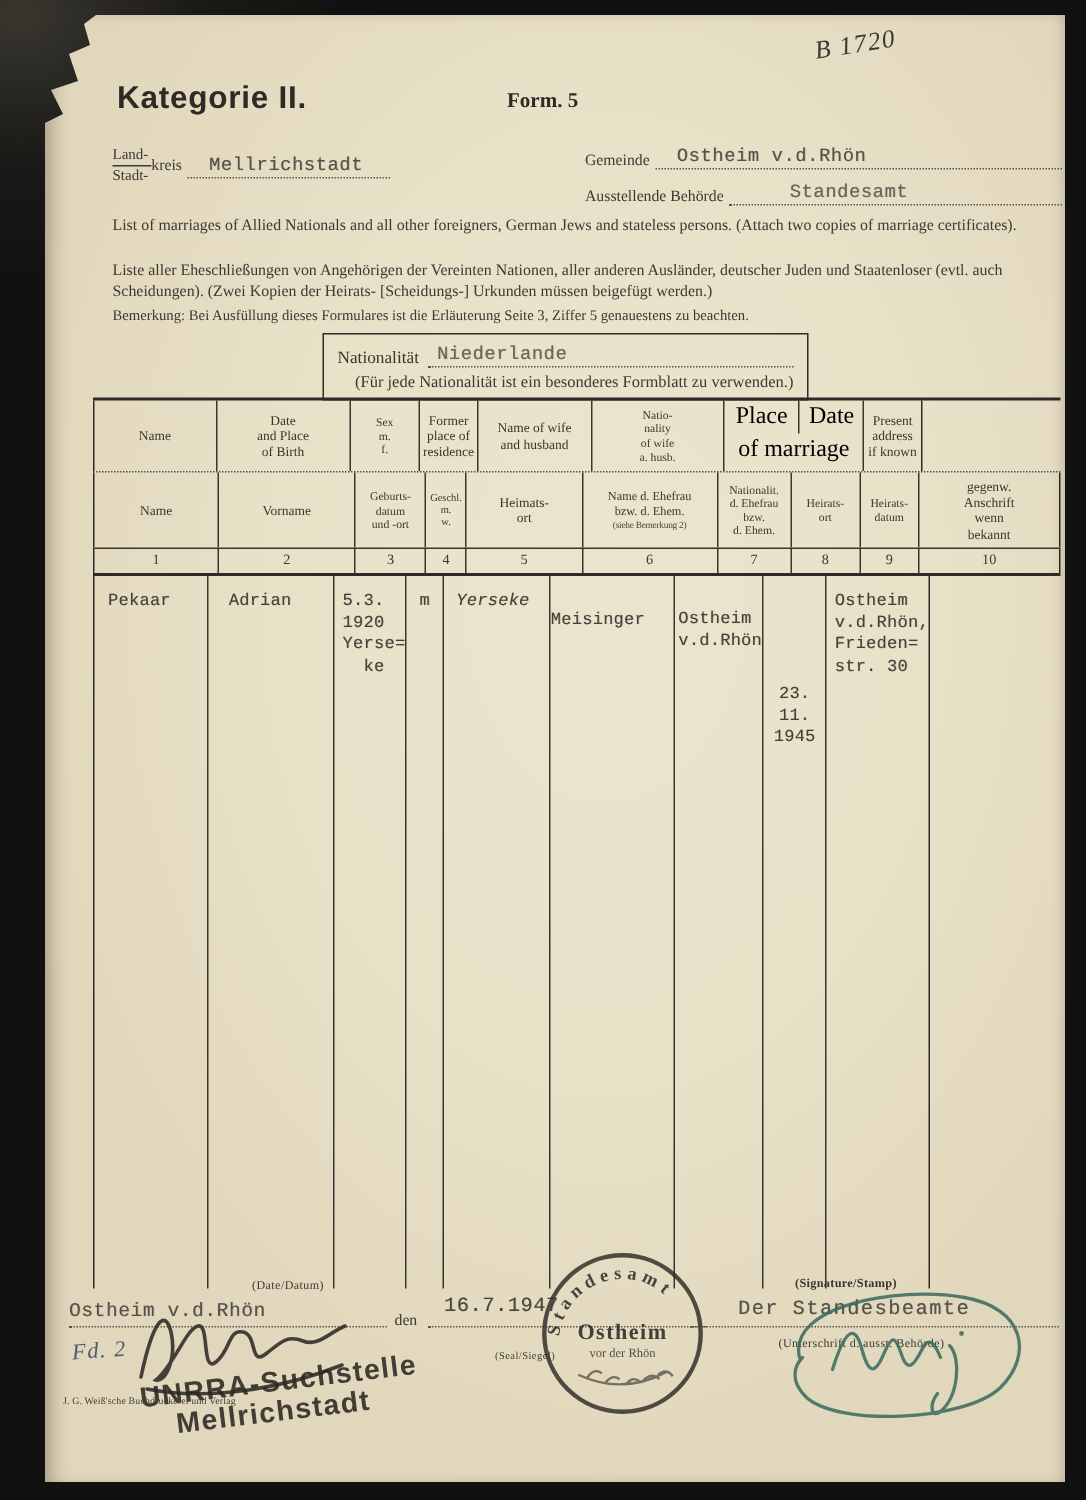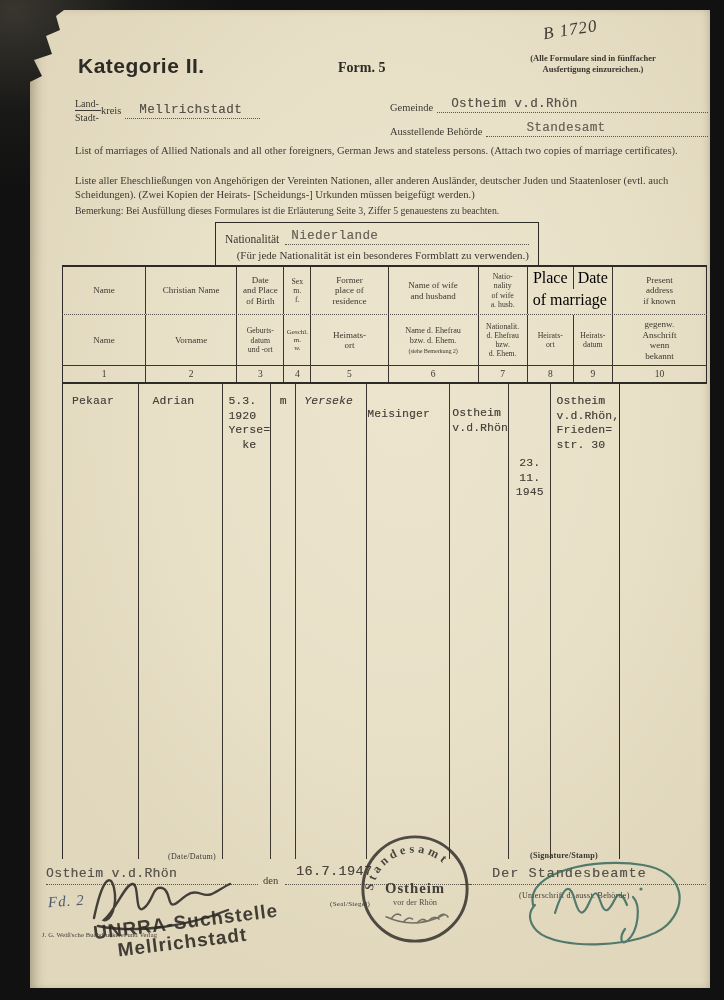--- a/index.html
+++ b/index.html
@@ -76,22 +76,20 @@
 </head>
 <body>
 
 <div class="page">
   <div class="paper"></div>
 
   <div class="abs hand-ref" style="left:543px;top:20px;">B 1720</div>
 
   <div class="abs cat-title" style="left:78px;top:54px;">Kategorie II.</div>
   <div class="abs form-no" style="left:338px;top:60px;">Form. 5</div>
-  <div class="abs copies ml" style="left:478px;top:53px;width:230px;">(Alle Formulare sind in fünffacher
-Ausfertigung einzureichen.)</div>
 
   <div class="abs" style="left:75px;top:98px;width:185px;">
     <div class="fieldrow" style="align-items:center;">
       <span class="frac">
         <span class="top">Land-</span>
         <span class="bot">Stadt-</span>
       </span>
       <span class="lbl">kreis</span>
       <span class="leader">
         <span class="val typed typed-mid" style="font-size:12.5px;">Mellrichstadt</span>
@@ -128,21 +126,20 @@
         <span class="val typed typed-faded" style="font-size:12.5px;left:6px;">Niederlande</span>
       </span>
     </div>
     <div class="natnote">(Für jede Nationalität ist ein besonderes Formblatt zu verwenden.)</div>
   </div>
 
   <div class="tbl">
 
     <div class="grid10 row-en">
       <div class="hcell ml">Name</div>
-      <div class="hcell ml">Christian Name</div>
       <div class="hcell ml">Date
 and Place
 of Birth</div>
       <div class="hcell ml small-h">Sex
 m.
 f.</div>
       <div class="hcell ml">Former
 place of
 residence</div>
       <div class="hcell ml">Name of wife

